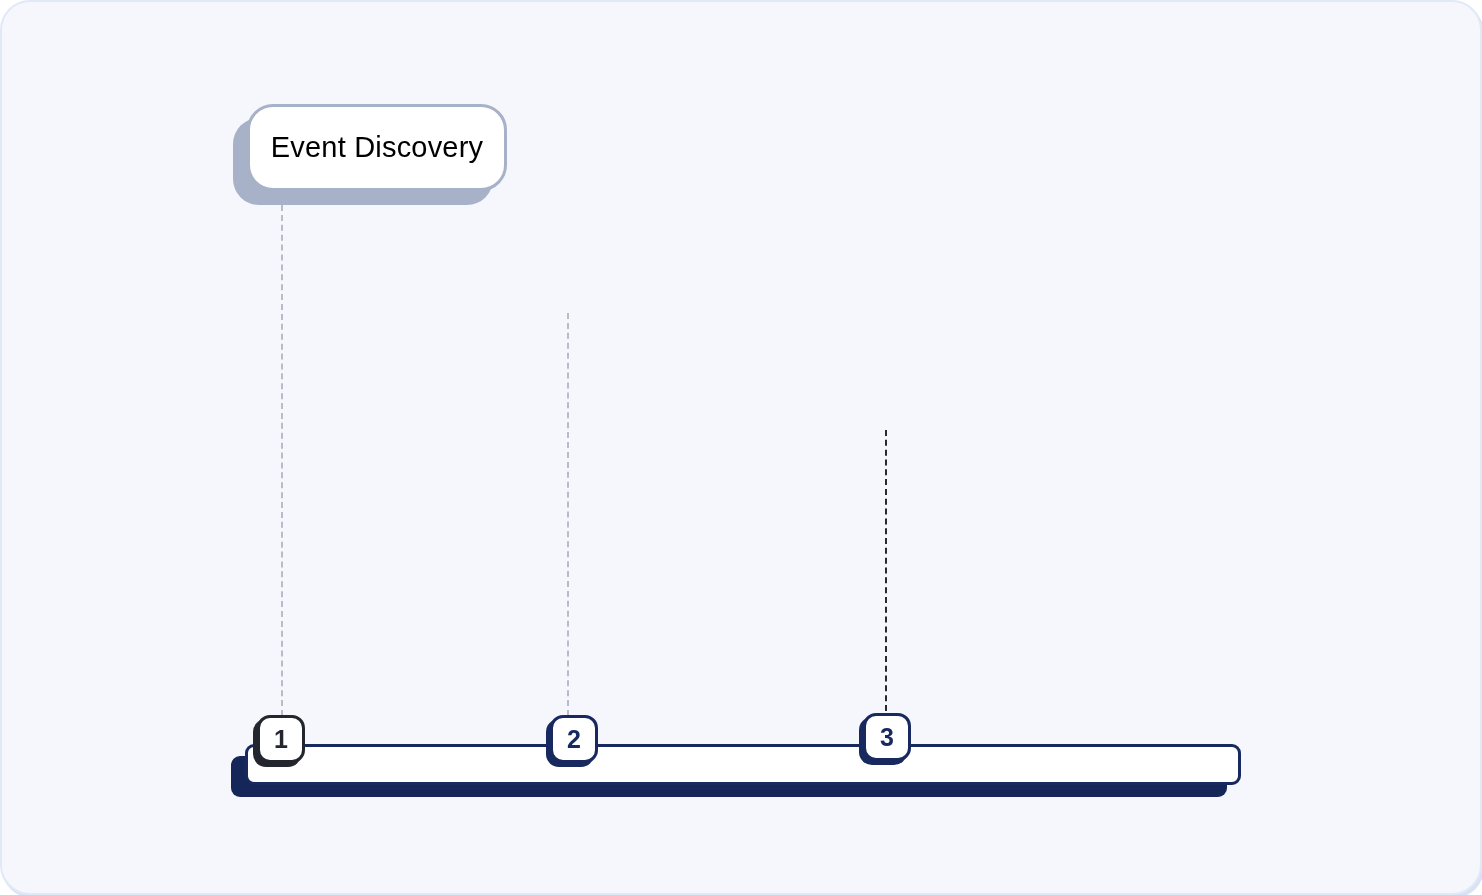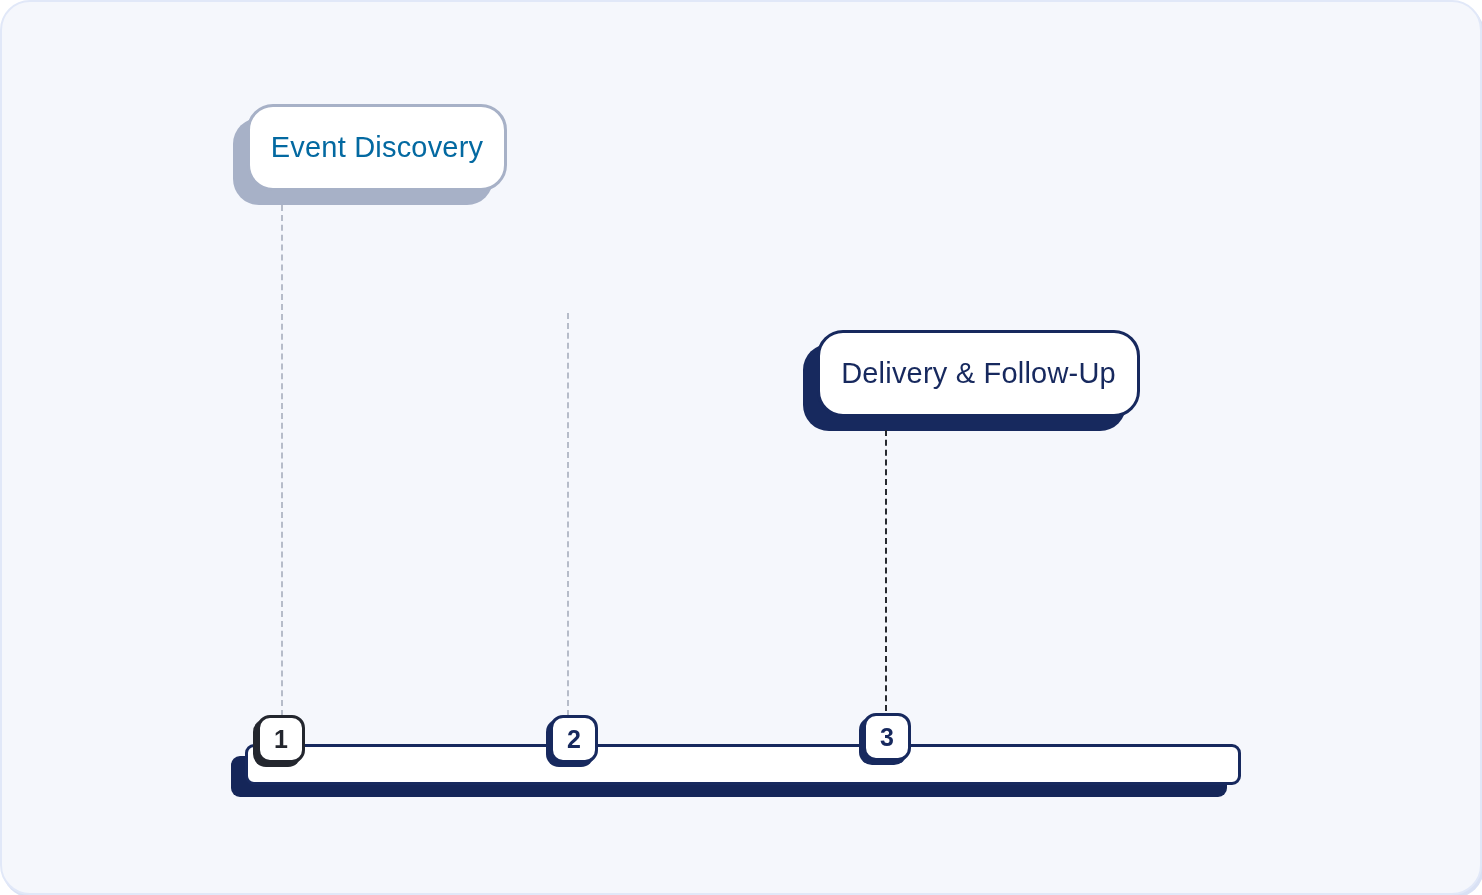--- a/index.html
+++ b/index.html
@@ -26,21 +26,21 @@
     border-radius: 26px;
     display: flex;
     align-items: center;
     justify-content: center;
     font-size: 29px;
     letter-spacing: 0.2px;
     white-space: nowrap;
   }
   .card.inactive {
     border-color: #a7b1c7;
-    color: #0369a1;
+    color: #000000;
     box-shadow: -14px 14px 0 #a7b1c7;
   }
   .card.active {
     border-color: #17295e;
     color: #17295e;
     box-shadow: -14px 14px 0 #17295e;
   }
   .card-1 { left: 245px; top: 102px; width: 260px; height: 87px; }
   .card-2 { left: 525px; top: 208px; width: 357px; height: 88px; }
   .card-3 { left: 815px; top: 328px; width: 323px; height: 87px; }
@@ -97,23 +97,20 @@
   .marker-3 { left: 861px; top: 711px; }
 </style>
 </head>
 <body>
 
 <div class="canvas">
 
   <div class="card inactive card-1">
     <span>Event Discovery</span>
   </div>
-  <div class="card active card-3">
-    <span>Delivery &amp; Follow-Up</span>
-  </div>
 
   <div class="connector gray conn-1"></div>
   <div class="connector gray conn-2"></div>
   <div class="connector dark conn-3"></div>
 
   <div class="timeline-bar"></div>
 
   <div class="marker dark marker-1">
     <span>1</span>
   </div>

